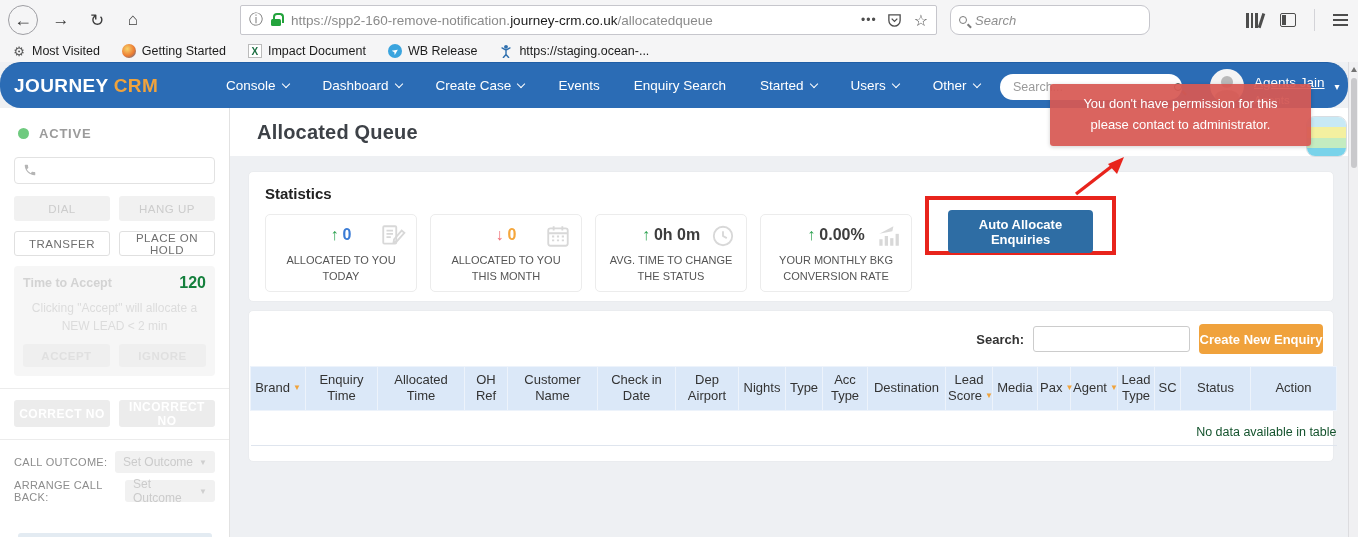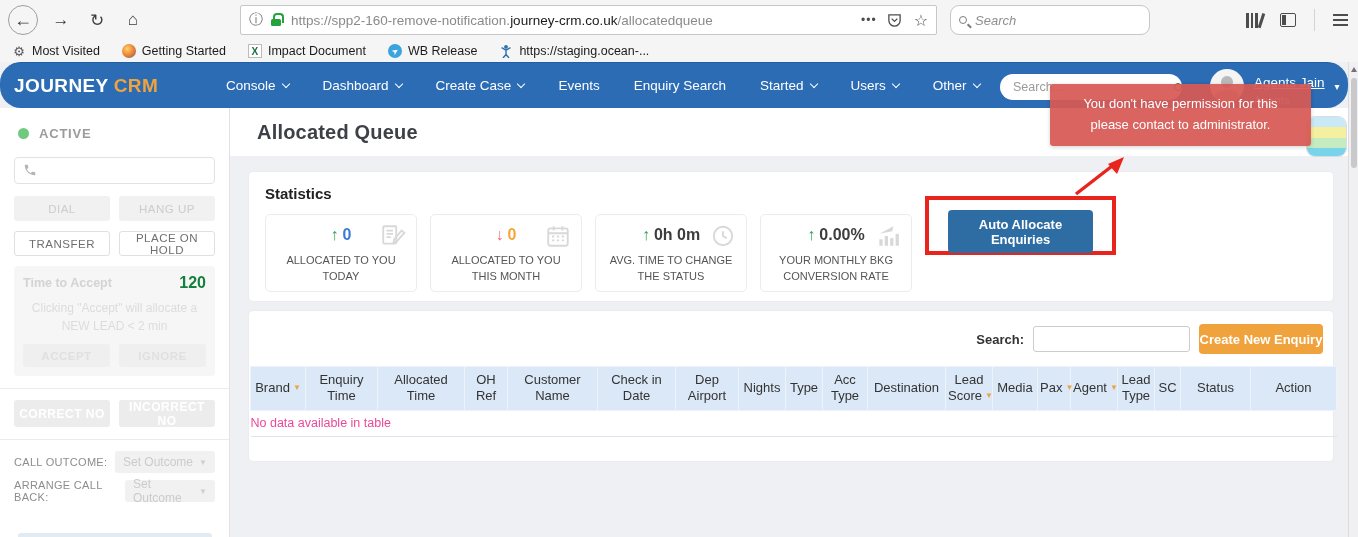--- a/index.html
+++ b/index.html
@@ -129,21 +129,21 @@
 
   .table-panel { left:248px; top:310px; width:1086px; height:152px; padding:13px 0 0; }
   .table-tools { display:flex; align-items:center; justify-content:flex-end; padding:0 10px 12px; gap:9px; }
   .search-lbl { font-weight:bold; font-size:13px; color:#333; }
   .table-tools input { width:157px; height:26px; border:1px solid #ccc; border-radius:3px; outline:none; padding:0 6px; font-size:13px; }
   .create-btn { width:124px; height:30px; background:#f0a23c; border:none; border-radius:4px; color:#fff; font-weight:bold; font-size:13px; cursor:pointer; font-family:"Liberation Sans",sans-serif; }
   table { width:1084px; margin:0 1px; border-collapse:collapse; table-layout:fixed; }
   th { background:#dbe8f8; border:1px solid #edf3fb; font-weight:normal; font-size:13px; color:#333; padding:5px 2px; line-height:1.25; text-align:center; cursor:pointer; }
   .sort-caret { color:#f0a33c; font-size:8px; margin-left:3px; vertical-align:2px; }
   .sort-caret::after { content:"▼"; }
-  td.empty { border-bottom:1px solid #dfe5ee; border-top:1px solid #e8eef7; text-align:left; font-size:12.5px; color:#ec4899; padding:5px 0 6px; }
+  td.empty { border-bottom:1px solid #dfe5ee; border-top:1px solid #e8eef7; text-align:right; font-size:12.5px; color:#14532d; padding:14px 0 6px; }
 </style>
 </head>
 <body>
 
 <div class="screen">
 
   <div class="chrome">
     <div class="nav-btns">
       <span class="nb back">←</span>
       <span class="nb">→</span>

